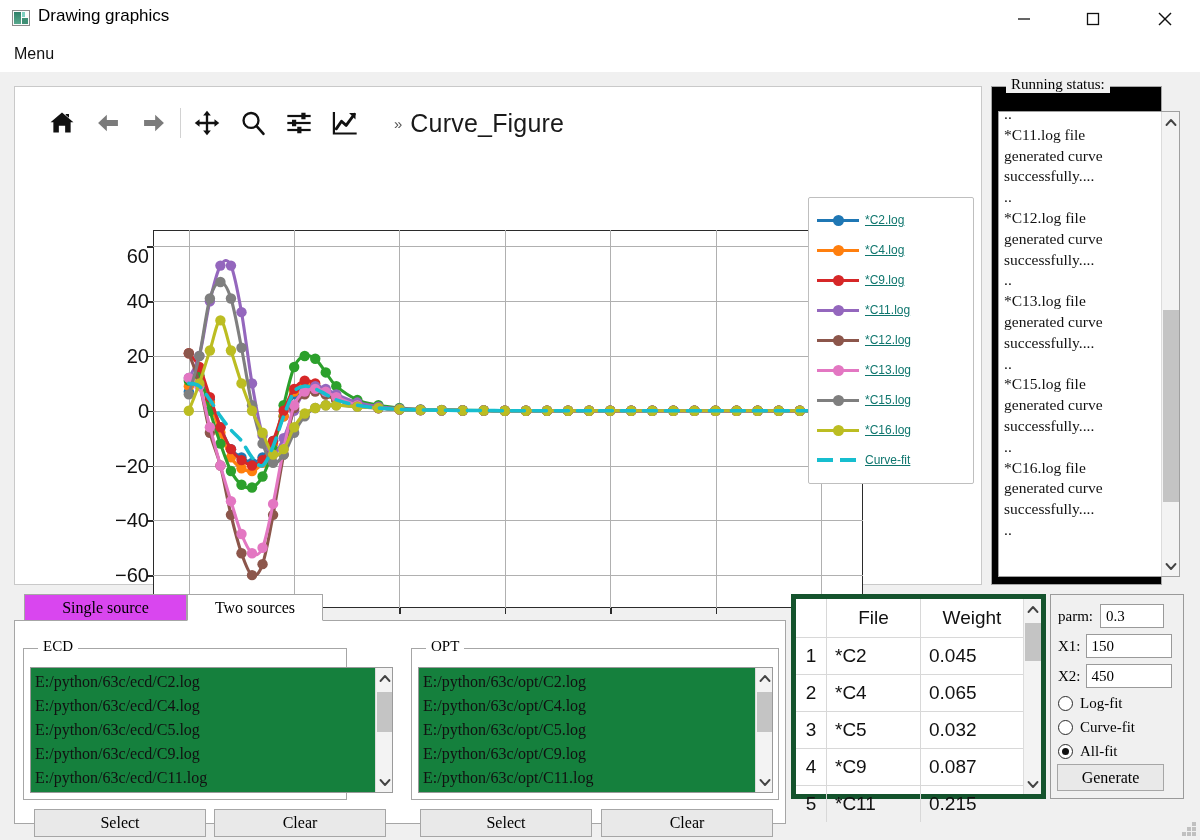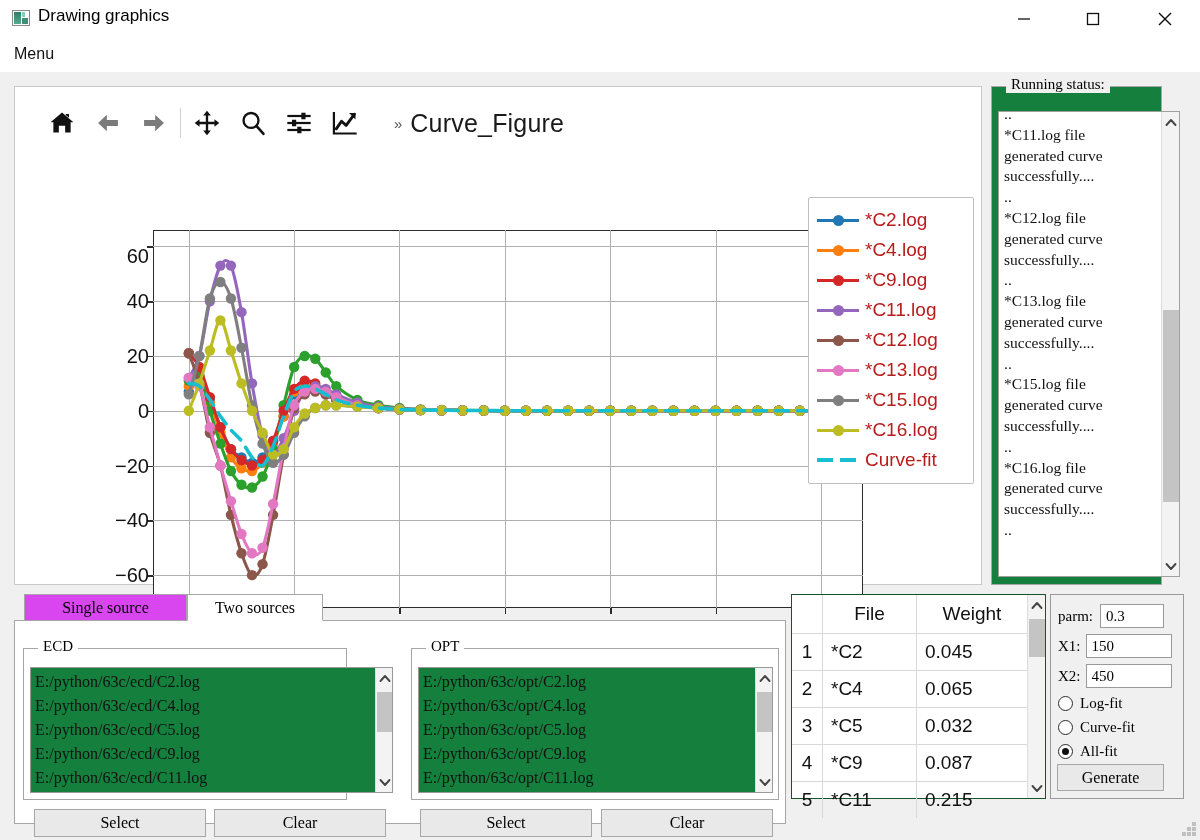--- a/index.html
+++ b/index.html
@@ -58,26 +58,26 @@
     position:absolute; left:655px; top:-33px; width:166px;
     background:#fff; border:1px solid #bfbfbf; border-radius:2px;
     padding:7px 8px 8px 8px;
   }
   .leg-row { display:flex; align-items:center; height:30px; }
   .leg-swatch { width:42px; height:16px; position:relative; margin-right:6px; flex:none; }
   .leg-line { position:absolute; left:0; right:0; top:7px; height:3px; }
   .leg-dot { position:absolute; left:16px; top:3px; width:11px; height:11px; border-radius:50%; }
   .leg-dash1, .leg-dash2 { position:absolute; top:6px; height:4px; }
   .leg-dash1 { left:0; width:16px; } .leg-dash2 { left:23px; width:16px; }
-  .leg-lab { font-size:19px; color:#b91c1c; white-space:nowrap; }
+  .leg-lab { font-size:12px; color:#0f766e; white-space:nowrap;text-decoration:underline; }
 
   
   .status-group {
     position:absolute; left:991px; top:86px; width:171px; height:499px;
-    border:1px solid #a6a6a6; background:#15803d;
+    border:1px solid #a6a6a6; background:#000000;
   }
   .group-title {
     position:absolute; top:-11px; left:14px; background:#f0f0f0; padding:0 5px;
     font-family:"Liberation Serif", serif; font-size:15px; color:#000; white-space:nowrap;
   }
   .status-box {
     position:absolute; left:6px; top:24px; width:182px; height:466px;
     background:#fff; border:1px solid #a0a0a0; overflow:hidden;
   }
   .status-text {
@@ -110,21 +110,21 @@
   .list-line { font-family:"Liberation Serif", serif; font-size:16px; color:#111; line-height:24px; padding-left:4px; white-space:nowrap; }
   .btn {
     position:absolute; height:28px; background:#e9e9e9; border:1px solid #a6a6a6;
     display:flex; align-items:center; justify-content:center;
     font-family:"Liberation Serif", serif; font-size:16px; color:#000;
   }
 
   
   .tablepanel {
     position:absolute; left:791px; top:594px; width:255px; height:205px;
-    background:#fff; border:1px solid #14532d;
+    background:#fff; border:5px solid #14532d;
   }
   .wt-grid { position:absolute; left:0; top:0; right:18px; top:0; bottom:0; }
   .wt-row { display:flex; height:36px; }
   .wt-row.head { height:38px; }
   .wt-c0 { width:30px; display:flex; align-items:center; justify-content:center; font-size:19px; color:#111; }
   .wt-c1 { width:94px; display:flex; align-items:center; font-size:19px; color:#111; padding-left:8px; border-left:1px solid #d8d8d8; }
   .wt-c2 { flex:1; display:flex; align-items:center; font-size:19px; color:#111; padding-left:8px; border-left:1px solid #d8d8d8; }
   .wt-row.head .wt-c1, .wt-row.head .wt-c2 { justify-content:center; padding-left:0; border-left:1px solid #d8d8d8; }
   .wt-sep { height:1px; background:#d8d8d8; }
 

